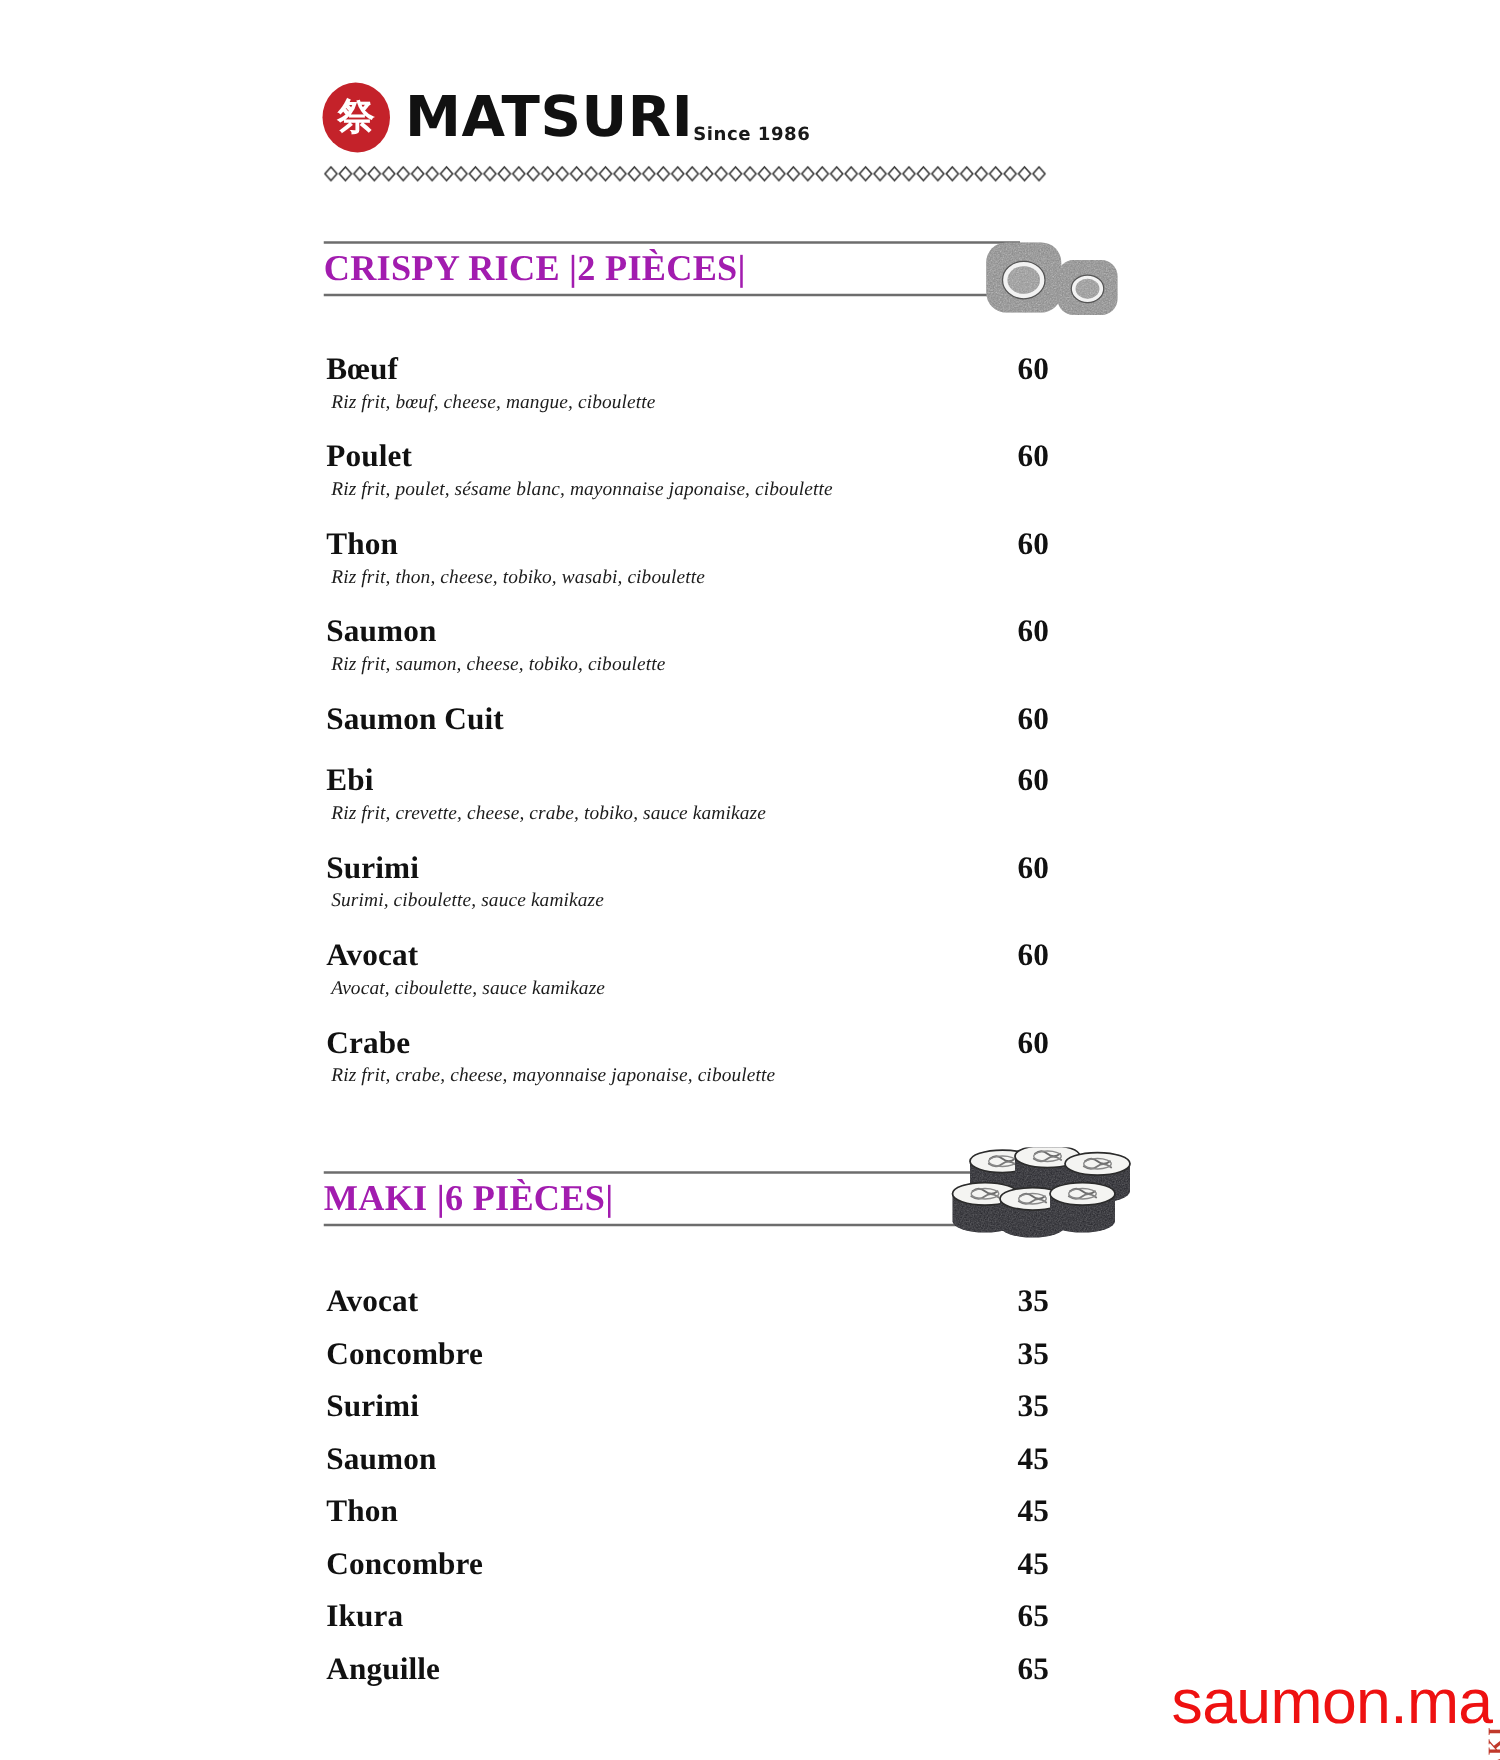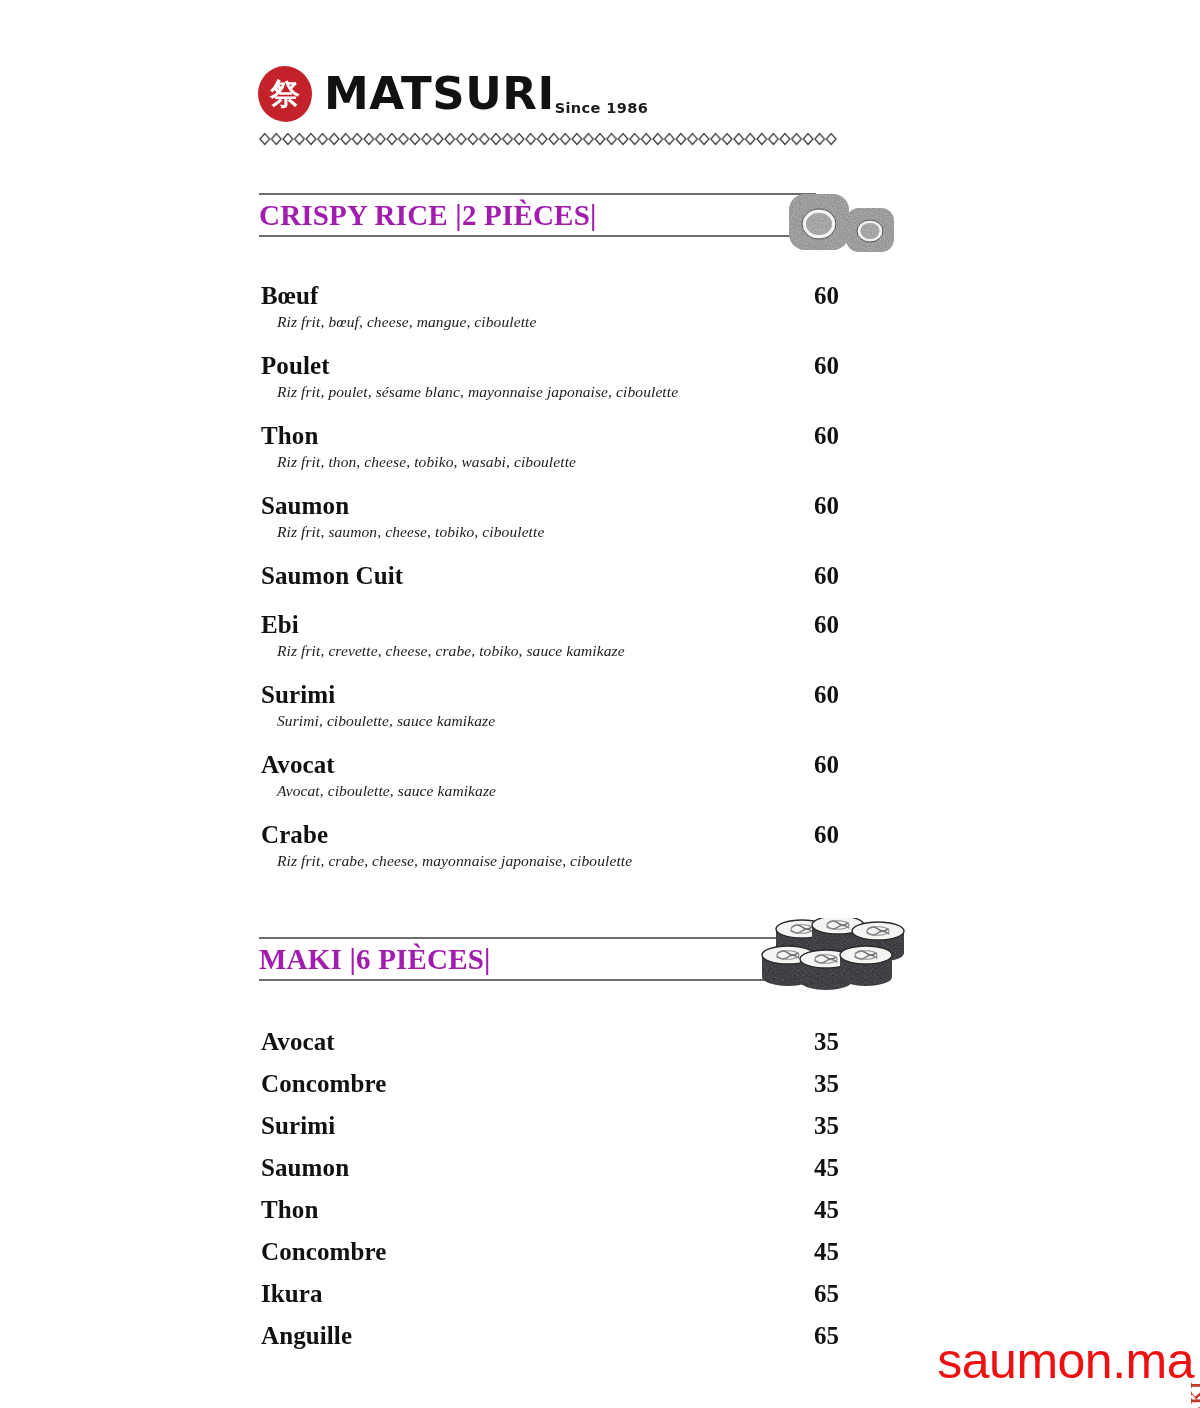--- a/index.html
+++ b/index.html
@@ -130,21 +130,21 @@
     font-size: 25px;
     font-weight: 700;
     color: #111111;
   }
   .item-desc {
     font-family: "Liberation Serif", serif;
     font-size: 15.5px;
     font-style: italic;
     color: #1c1c1c;
     margin-top: 3px;
-    margin-left: 16px;
+    margin-left: 4px;
     letter-spacing: 0.1px;
   }
 
   
   #crispy-items .item { margin-bottom: 21px; }
 
   
   #maki-items .item-row { margin-bottom: 14px; }
 
   

